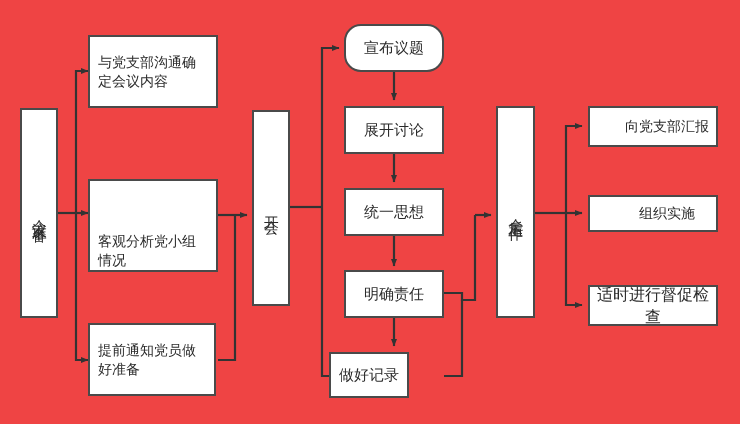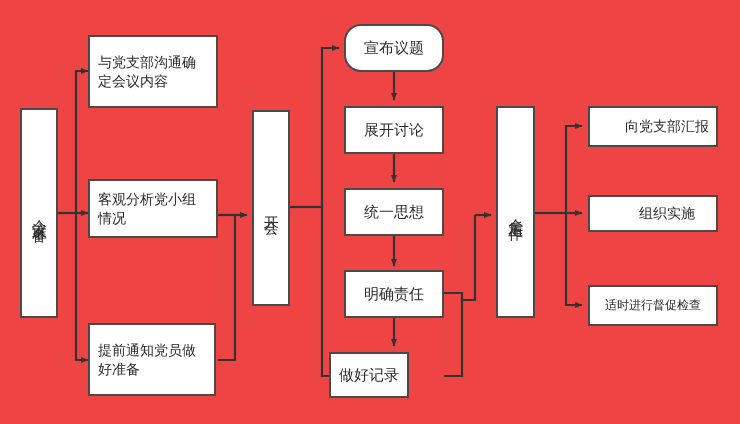--- a/index.html
+++ b/index.html
@@ -48,21 +48,21 @@
     display: block;
     white-space: pre-line;
   }
   .vertical-node .node-text {
     writing-mode: vertical-rl;
     text-orientation: upright;
     letter-spacing: 3px;
   }
   .fs-15 { font-size: 15px; }
   .fs-14 { font-size: 14px; padding-left: 28px; }
-  .fs-13 { font-size: 12px; }
+  .fs-13 { font-size: 16px; }
 </style>
 </head>
 <body>
 
 <div id="flowchart-root">
 
   <svg id="flow-svg" viewBox="0 0 740 424">
     <defs>
       <marker id="arrowhead" markerWidth="9" markerHeight="9" refX="7.5" refY="3.2" orient="auto" markerUnits="userSpaceOnUse">
         <path d="M0,0 L8,3.2 L0,6.4 z" fill="#333333"></path>
@@ -101,21 +101,21 @@
   </svg>
 
   <div class="node-box center vertical-node fs-15" style="left:20px; top:108px; width:38px; height:210px;">
     <span class="node-text">会议准备</span>
   </div>
 
   <div class="node-box leftalign fs-14" style="left:88px; top:35px; width:130px; height:73px;">
     <span class="node-text">与党支部沟通确定会议内容</span>
   </div>
 
-  <div class="node-box leftalign fs-14" style="left:88px; top:179px; width:130px; height:59px;">
+  <div class="node-box leftalign fs-14" style="left:88px; top:179px; width:130px; height:93px;align-items:flex-end;">
     <span class="node-text">客观分析党小组情况</span>
   </div>
 
   <div class="node-box leftalign fs-14" style="left:88px; top:323px; width:128px; height:73px;">
     <span class="node-text">提前通知党员做好准备</span>
   </div>
 
   <div class="node-box center vertical-node fs-15" style="left:252px; top:110px; width:38px; height:196px;">
     <span class="node-text">开会</span>
   </div>

